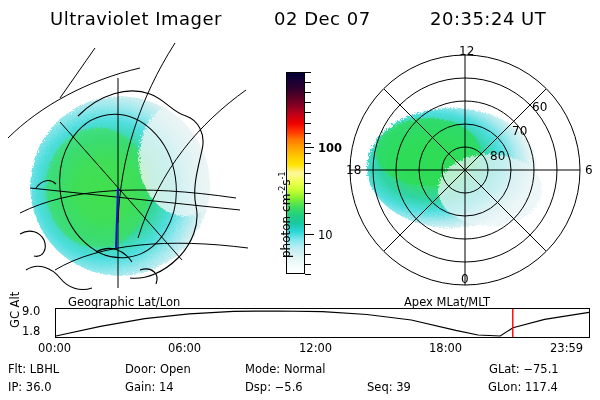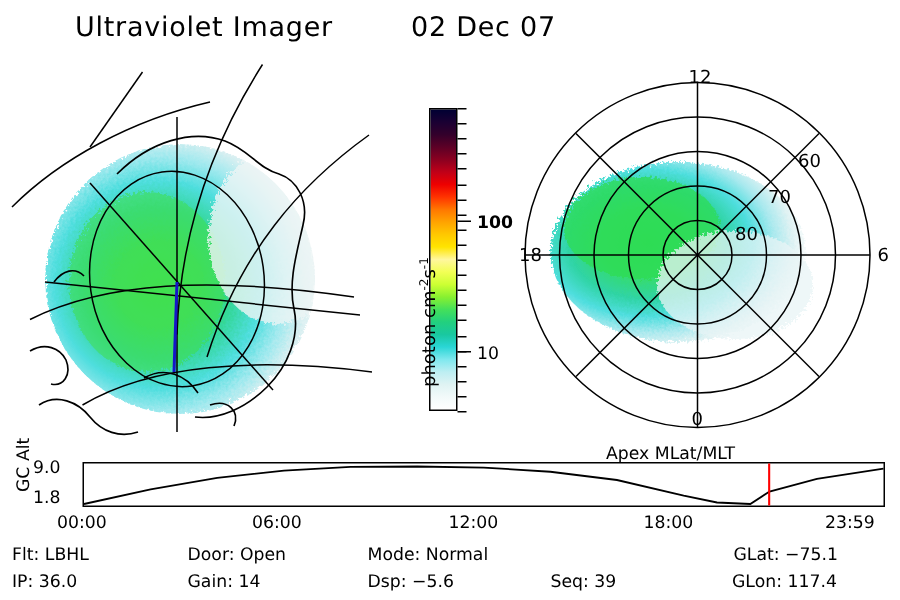--- a/index.html
+++ b/index.html
@@ -19,20 +19,21 @@
   svg{display:block;overflow:visible;}
   sup{font-size:8px;vertical-align:super;}
 </style>
 </head>
 <body>
 
 <div id="root">
 
   <div class="abs hdr" style="left:50px;top:8px;">Ultraviolet Imager</div>
   <div class="abs hdr" style="left:274px;top:8px;">02 Dec 07</div>
+  <div class="abs hdr" style="left:430px;top:8px;">20:35:24 UT</div>
 
   <div class="abs" style="left:0px;top:38px;">
     <svg width="250" height="258" viewBox="0 0 250 258">
       <defs>
         <clipPath id="discClip">
             <circle cx="120" cy="148" r="90"></circle>
           </clipPath>
         <radialGradient id="auroraGeo" cx="42%" cy="52%" r="62%">
           <stop offset="0%" stop-color="#3fe04f"></stop>
           <stop offset="26%" stop-color="#3fdc62"></stop>
@@ -162,20 +163,21 @@
       <text x="172" y="95" class="pnum" font-family="DejaVu Sans, sans-serif" font-size="13">70</text>
       <text x="150" y="120" class="pnum" font-family="DejaVu Sans, sans-serif" font-size="13">80</text>
     </svg>
   </div>
 
   <div class="abs pnum" style="left:459px;top:44px;">12</div>
   <div class="abs pnum" style="left:585px;top:163px;">6</div>
   <div class="abs pnum" style="left:461px;top:272px;">0</div>
   <div class="abs pnum" style="left:346px;top:163px;">18</div>
 
+  <div class="abs ttl" style="left:68px;top:295px;">Geographic Lat/Lon</div>
   <div class="abs ttl" style="left:404px;top:295px;">Apex MLat/MLT</div>
 
   <div class="abs" style="left:8px;top:328px;">
     <div class="vrot" style="font-size:11.5px;">GC Alt</div>
   </div>
   <div class="abs tick" style="left:22px;top:304px;">9.0</div>
   <div class="abs tick" style="left:22px;top:324px;">1.8</div>
 
   <div class="abs stripframe" style="left:55px;top:308px;width:535px;height:30px;">
     <svg width="533" height="28" viewBox="0 0 533 28" preserveAspectRatio="none">

